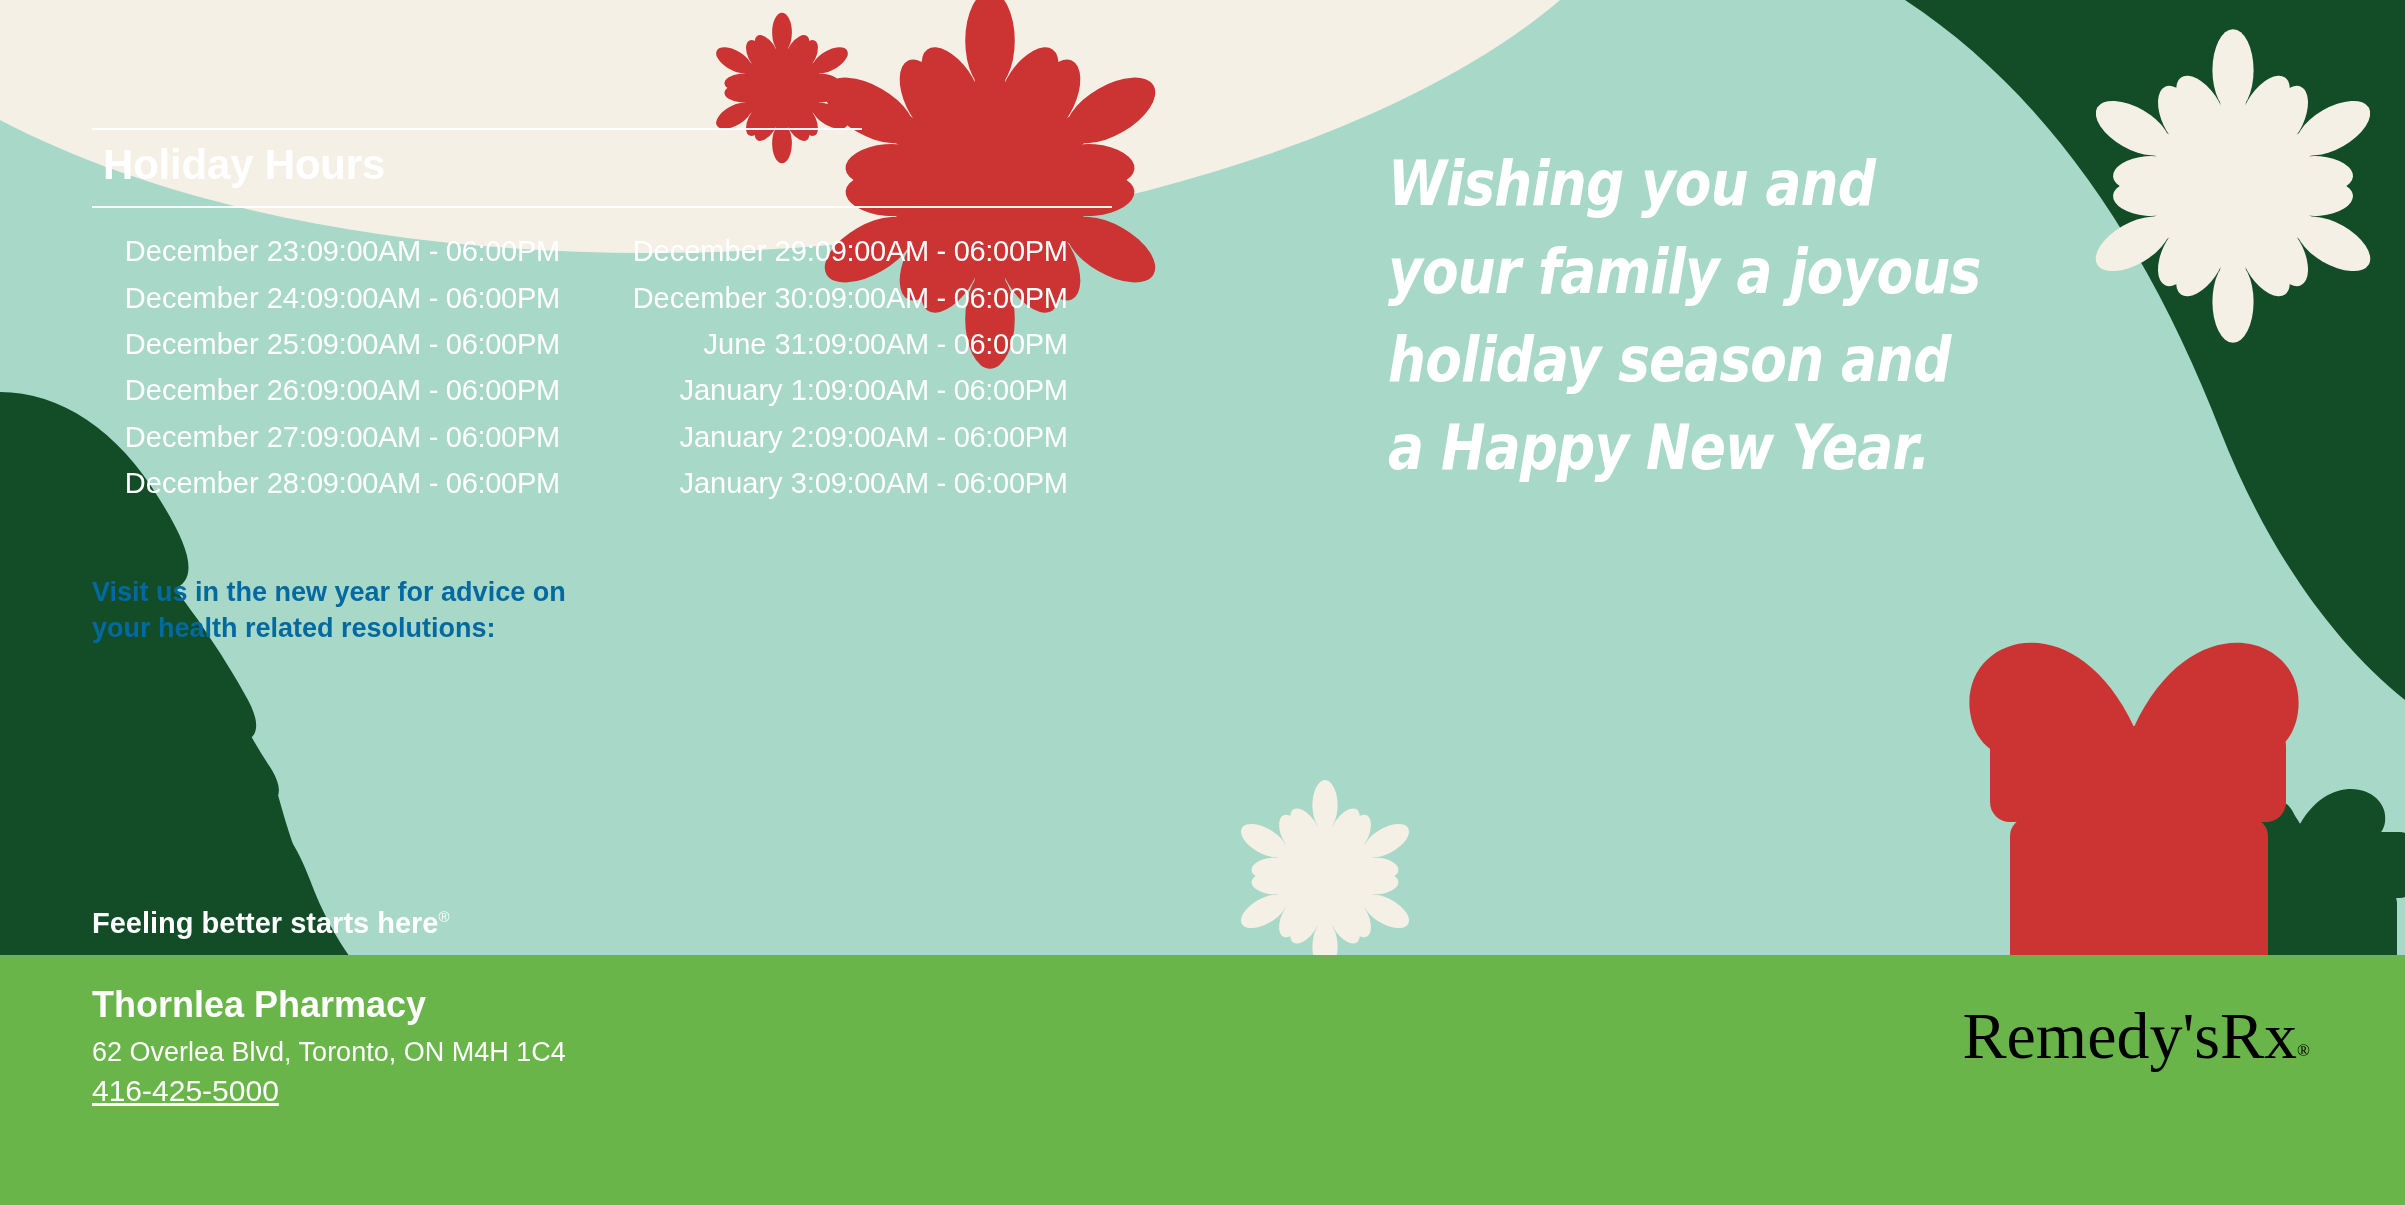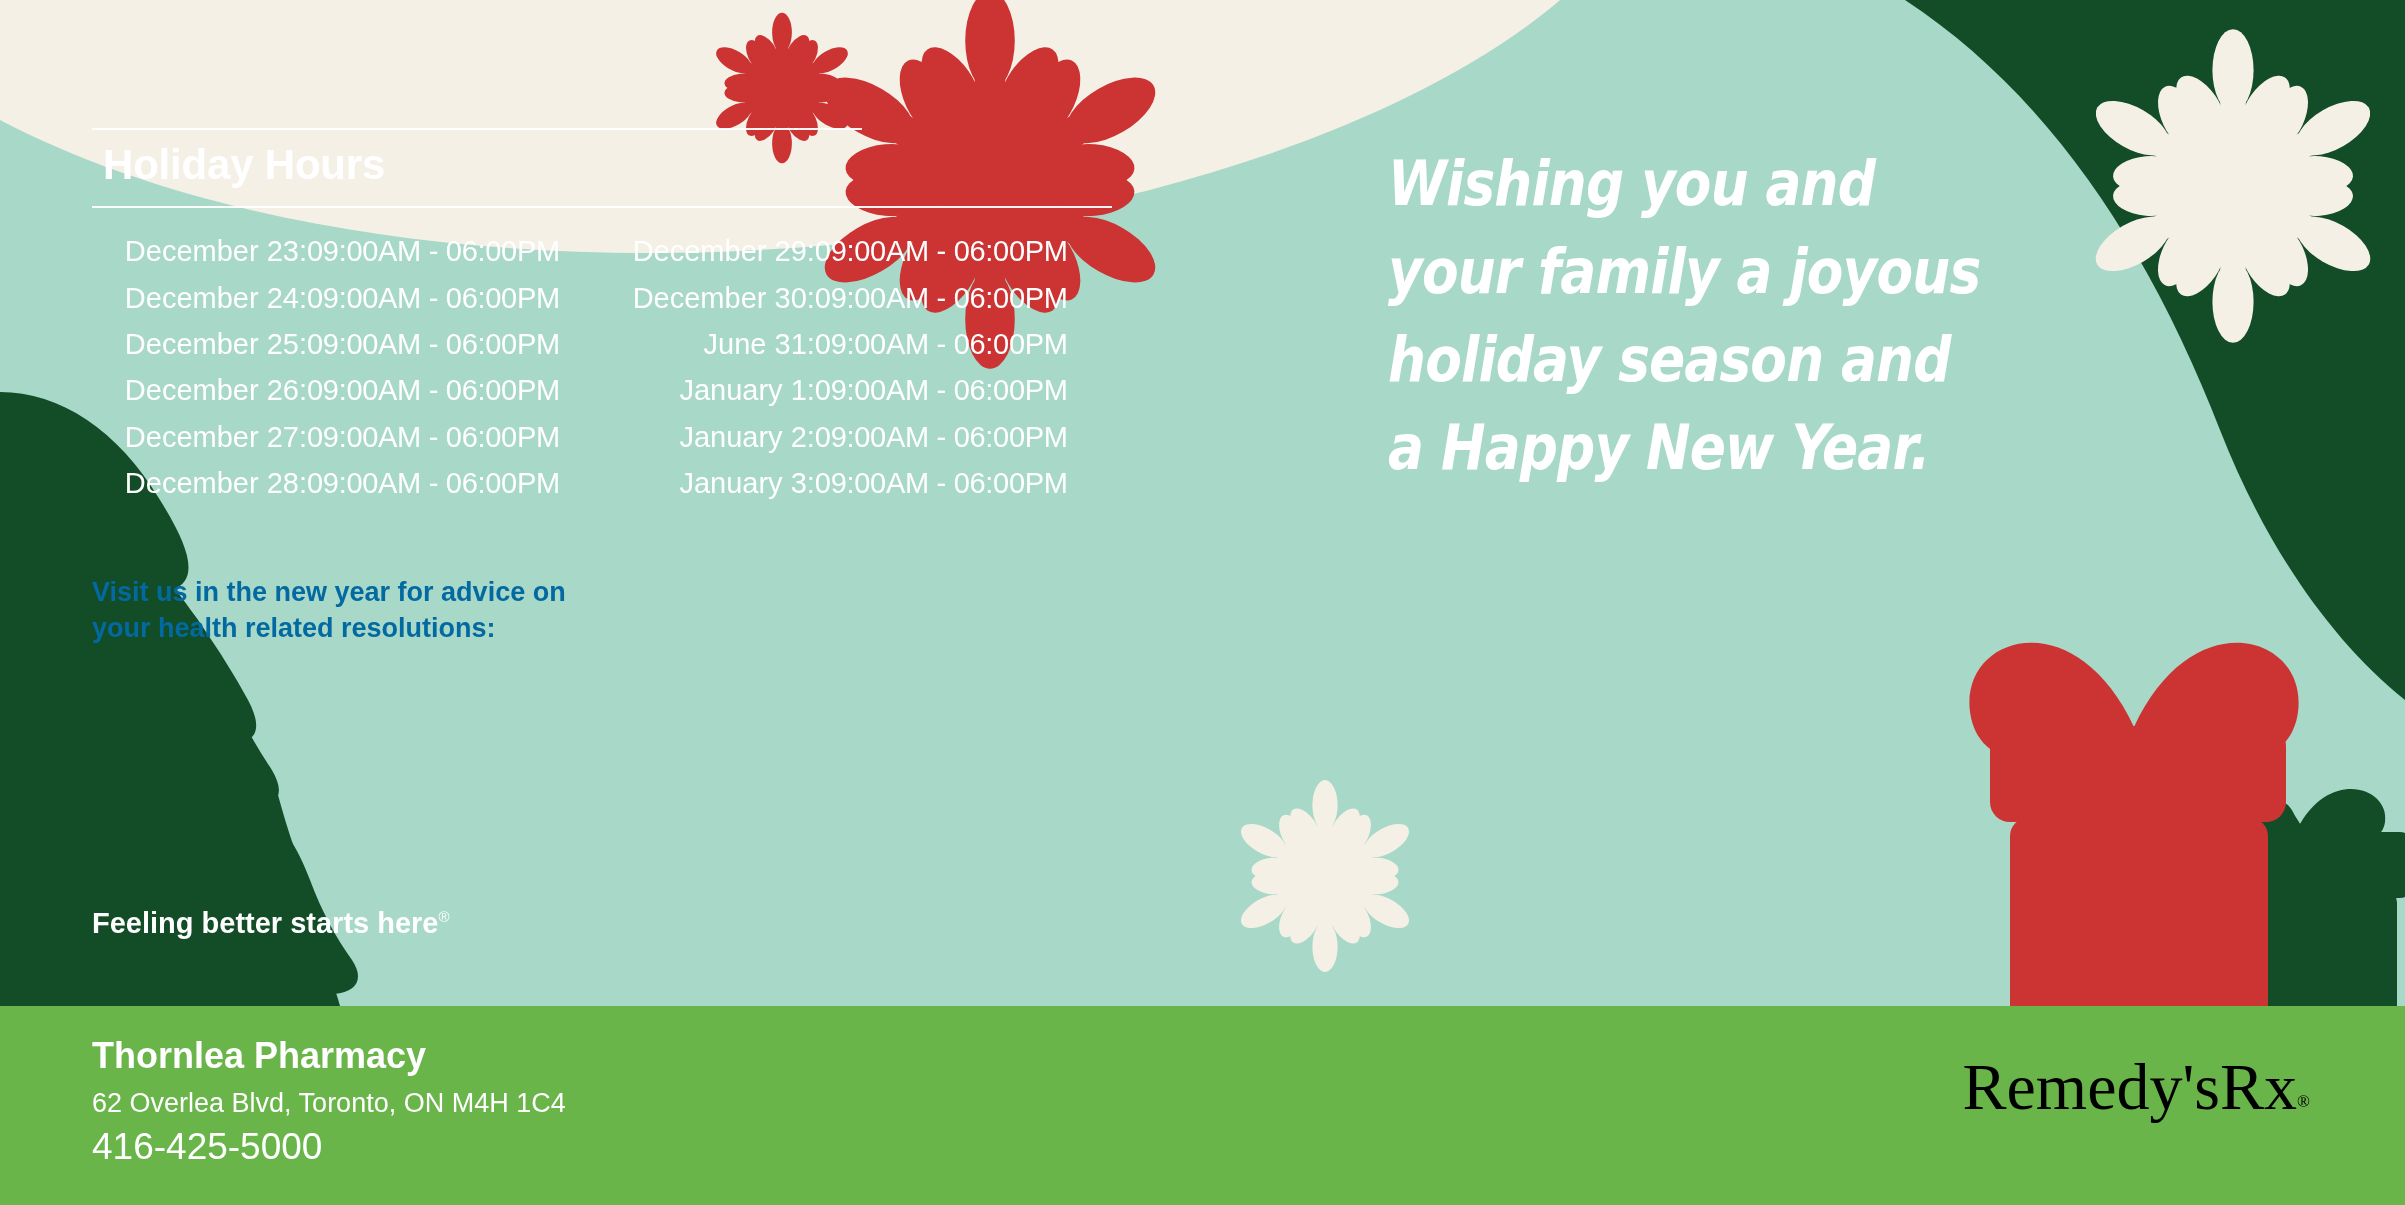--- a/index.html
+++ b/index.html
@@ -54,27 +54,27 @@
     text-align:left;color:#ffffff;
     font-style:italic;font-weight:bold;
     font-size:62px;line-height:1.42;
     font-family:"DejaVu Sans", sans-serif;
     letter-spacing:-1px;
   }
   .greeting div{white-space:nowrap;transform:scaleX(.86);transform-origin:center;}
 
   
   .footer{
-    position:absolute;left:0;bottom:0;width:2405px;height:199px;
+    position:absolute;left:0;bottom:0;width:2405px;height:250px;
     background:#69b54a;z-index:8;
   }
   .footer-info{position:absolute;left:92px;top:28px;color:#ffffff;}
   .pharmacy-name{font-size:36px;font-weight:bold;line-height:1.2;margin-bottom:8px;}
   .pharmacy-addr{font-size:27px;line-height:1.35;}
-  .pharmacy-phone{font-size:37px;line-height:1.35;}
+  .pharmacy-phone{font-size:30px;line-height:1.35;text-decoration:underline;}
   .logo{
     position:absolute;right:95px;top:48px;color:#000000;
     font-family:"Liberation Serif", serif;
     font-size:66px;line-height:1;white-space:nowrap;
   }
   .logo sup{font-size:17px;vertical-align:baseline;position:relative;top:-2px;}
 </style>
 </head>
 <body>
 

